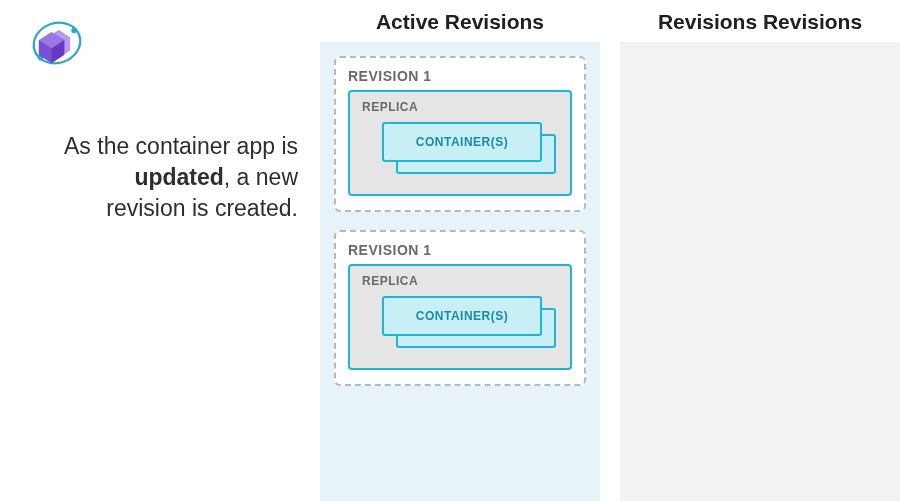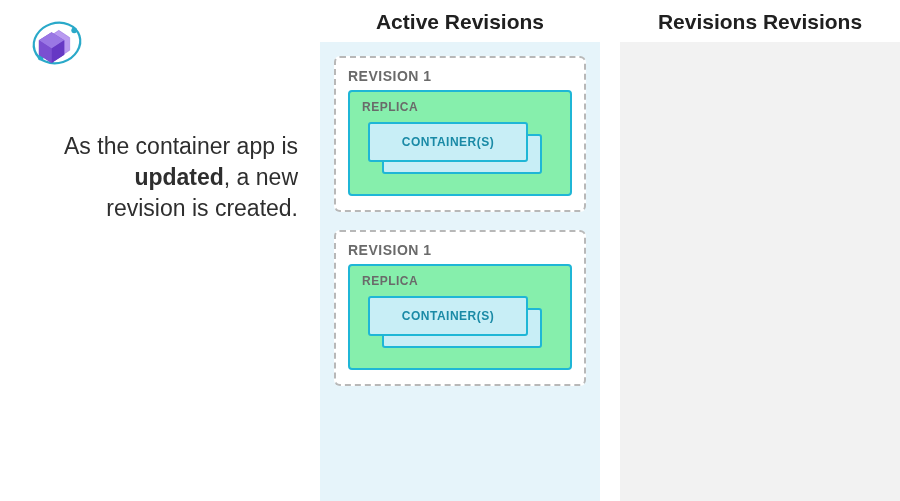--- a/index.html
+++ b/index.html
@@ -72,35 +72,35 @@
   .revision-label {
     font-size: 14px;
     font-weight: 700;
     color: #6a6a6a;
     letter-spacing: 0.5px;
     margin-bottom: 6px;
   }
   .replica-box {
     border: 2.5px solid #1fb6d6;
     border-radius: 4px;
-    background: #86efac;
+    background: #e5e5e5;
     padding: 8px 12px 20px 12px;
     position: relative;
   }
   .replica-label {
     font-size: 12px;
     font-weight: 700;
     color: #6a6a6a;
     letter-spacing: 0.5px;
     margin-bottom: 8px;
   }
   .container-stack {
     position: relative;
     height: 52px;
-    margin-left: 6px;
+    margin-left: 20px;
   }
   .container-card {
     position: absolute;
     width: 160px;
     height: 40px;
     border: 2.5px solid #1fb6d6;
     border-radius: 3px;
     background: #c8eef6;
     display: flex;
     align-items: center;

